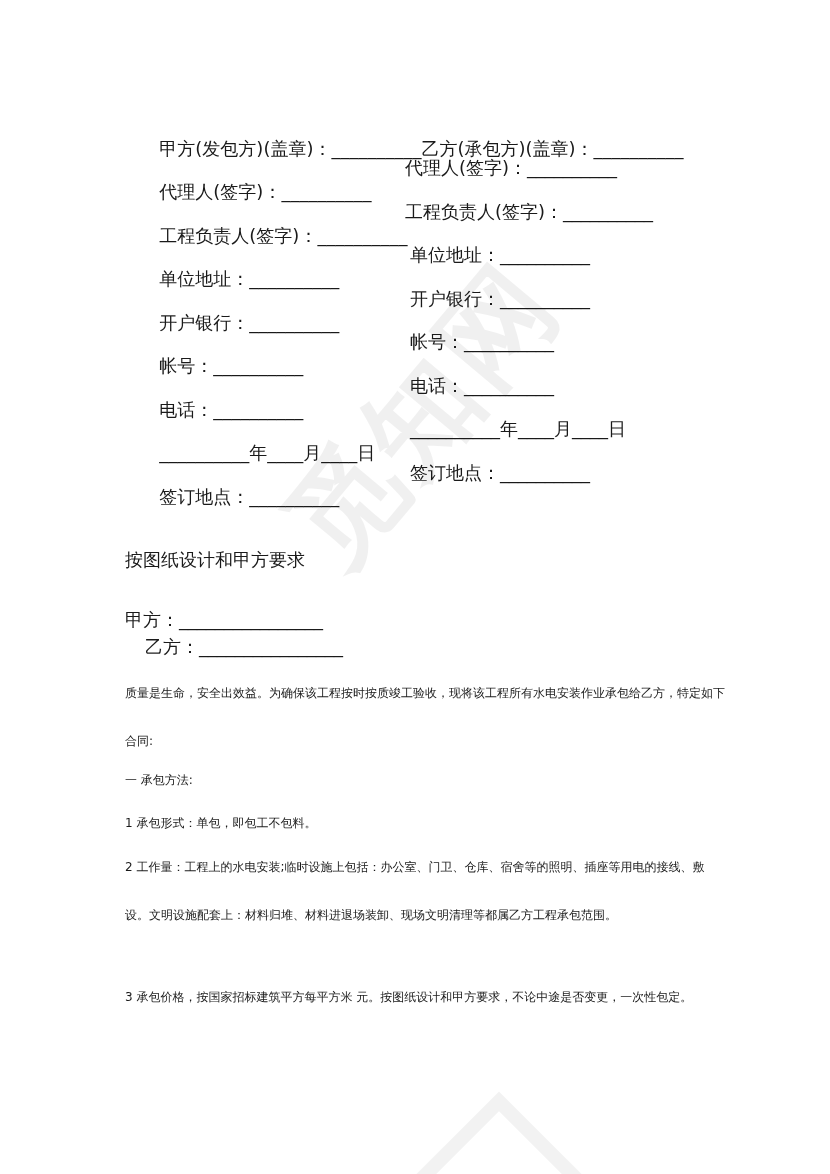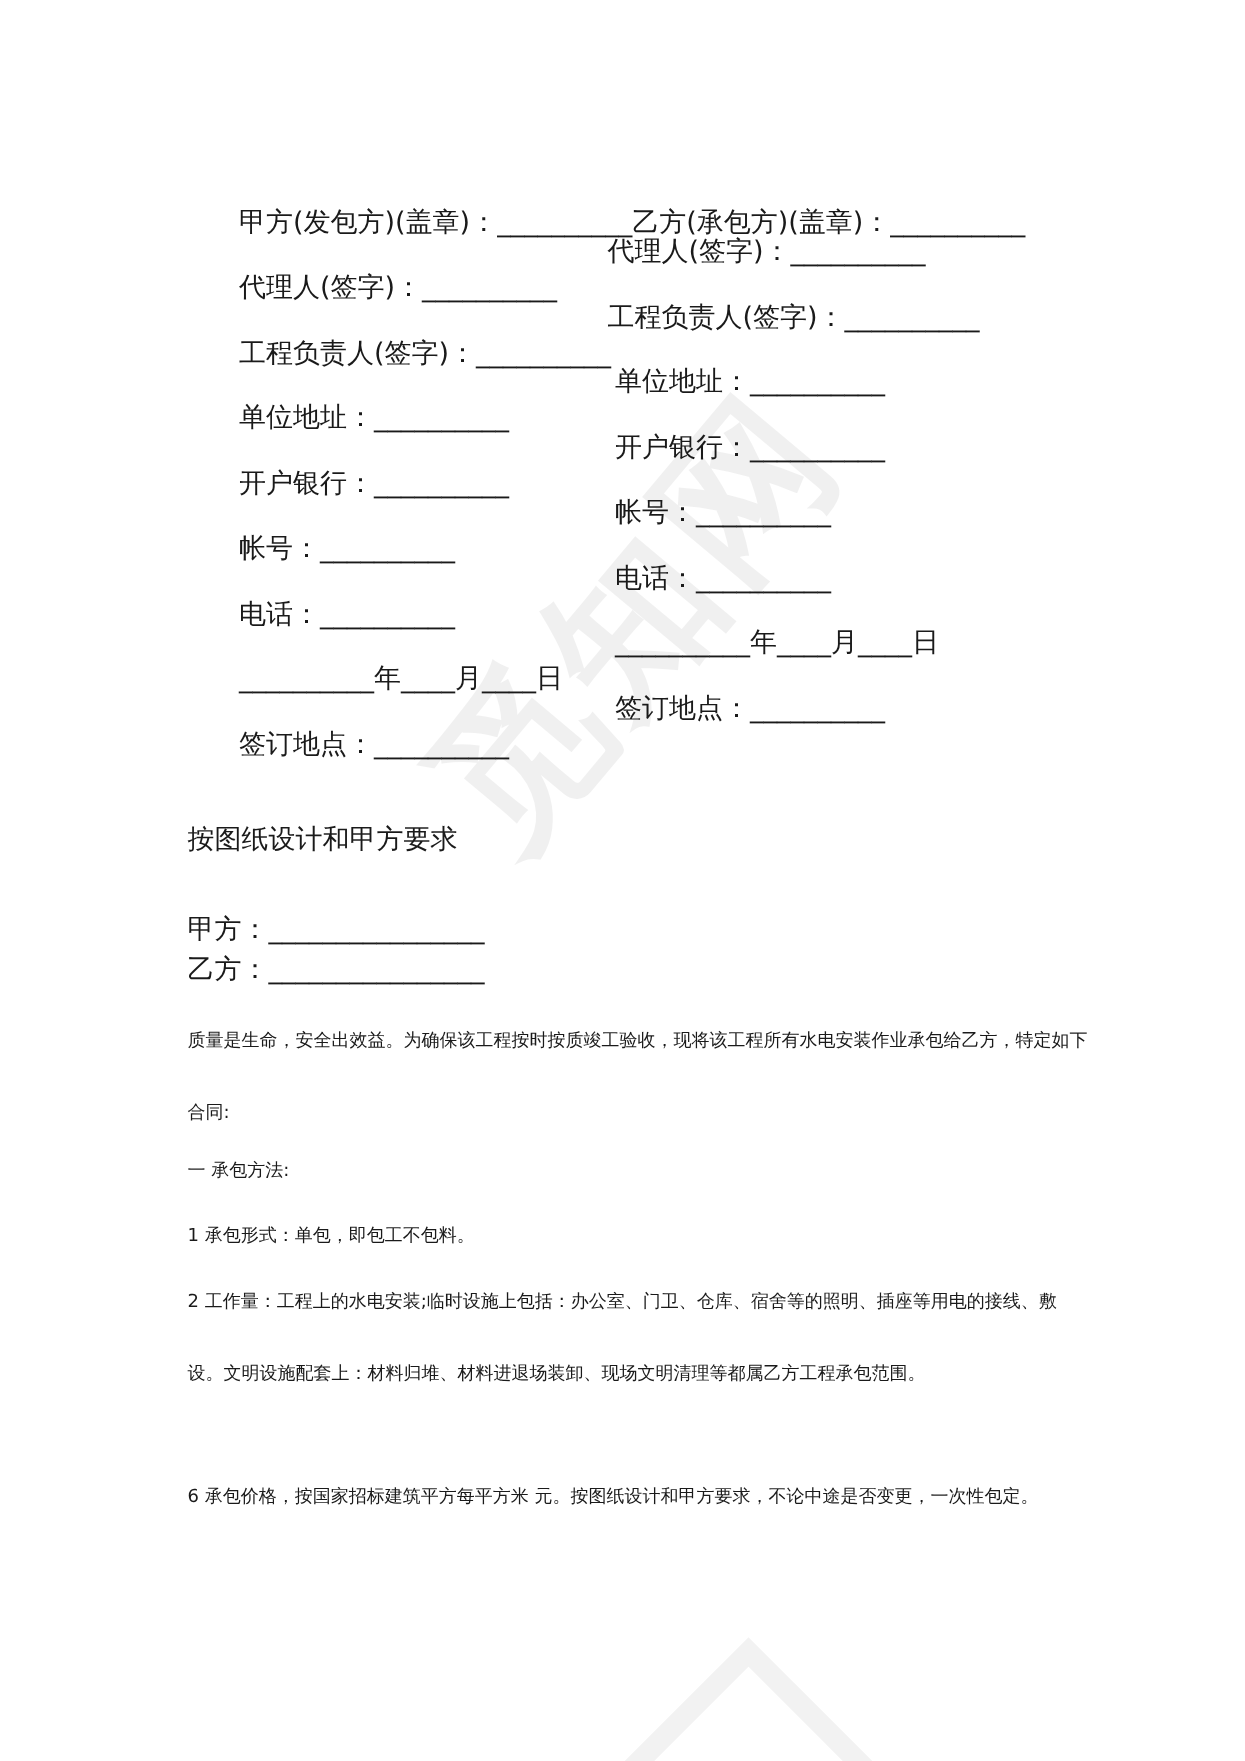--- a/index.html
+++ b/index.html
@@ -98,21 +98,21 @@
     </div>
     <div class="line" style="top:461px;">
       <span>签订地点：__________</span>
       <span class="col2" style="left:285px; top:0;">签订地点：__________</span>
     </div>
   </div>
 
   <div>
     <div class="line" style="top:548px;">按图纸设计和甲方要求</div>
     <div class="line" style="top:608px;">甲方：________________</div>
-    <div class="line" style="top:635px;">乙方：________________</div>
+    <div class="line" style="top:635px;margin-left:20px;">乙方：________________</div>
 
     <div class="para" style="top:669px;">质量是生命，安全出效益。为确保该工程按时按质竣工验收，现将该工程所有水电安装作业承包给乙方，特定如下合同:</div>
     <div class="para" style="top:756px;">一  承包方法:</div>
     <div class="para" style="top:799px;">1  承包形式：单包，即包工不包料。</div>
     <div class="para" style="top:843px;">2  工作量：工程上的水电安装;临时设施上包括：办公室、门卫、仓库、宿舍等的照明、插座等用电的接线、敷设。文明设施配套上：材料归堆、材料进退场装卸、现场文明清理等都属乙方工程承包范围。</div>
-    <div class="para" style="top:973px;">6  承包价格，按国家招标建筑平方每平方米  元。按图纸设计和甲方要求，不论中途是否变更，一次性包定。</div>
+    <div class="para" style="top:973px;">3  承包价格，按国家招标建筑平方每平方米  元。按图纸设计和甲方要求，不论中途是否变更，一次性包定。</div>
   </div>
 </div>
 
 </body></html>

